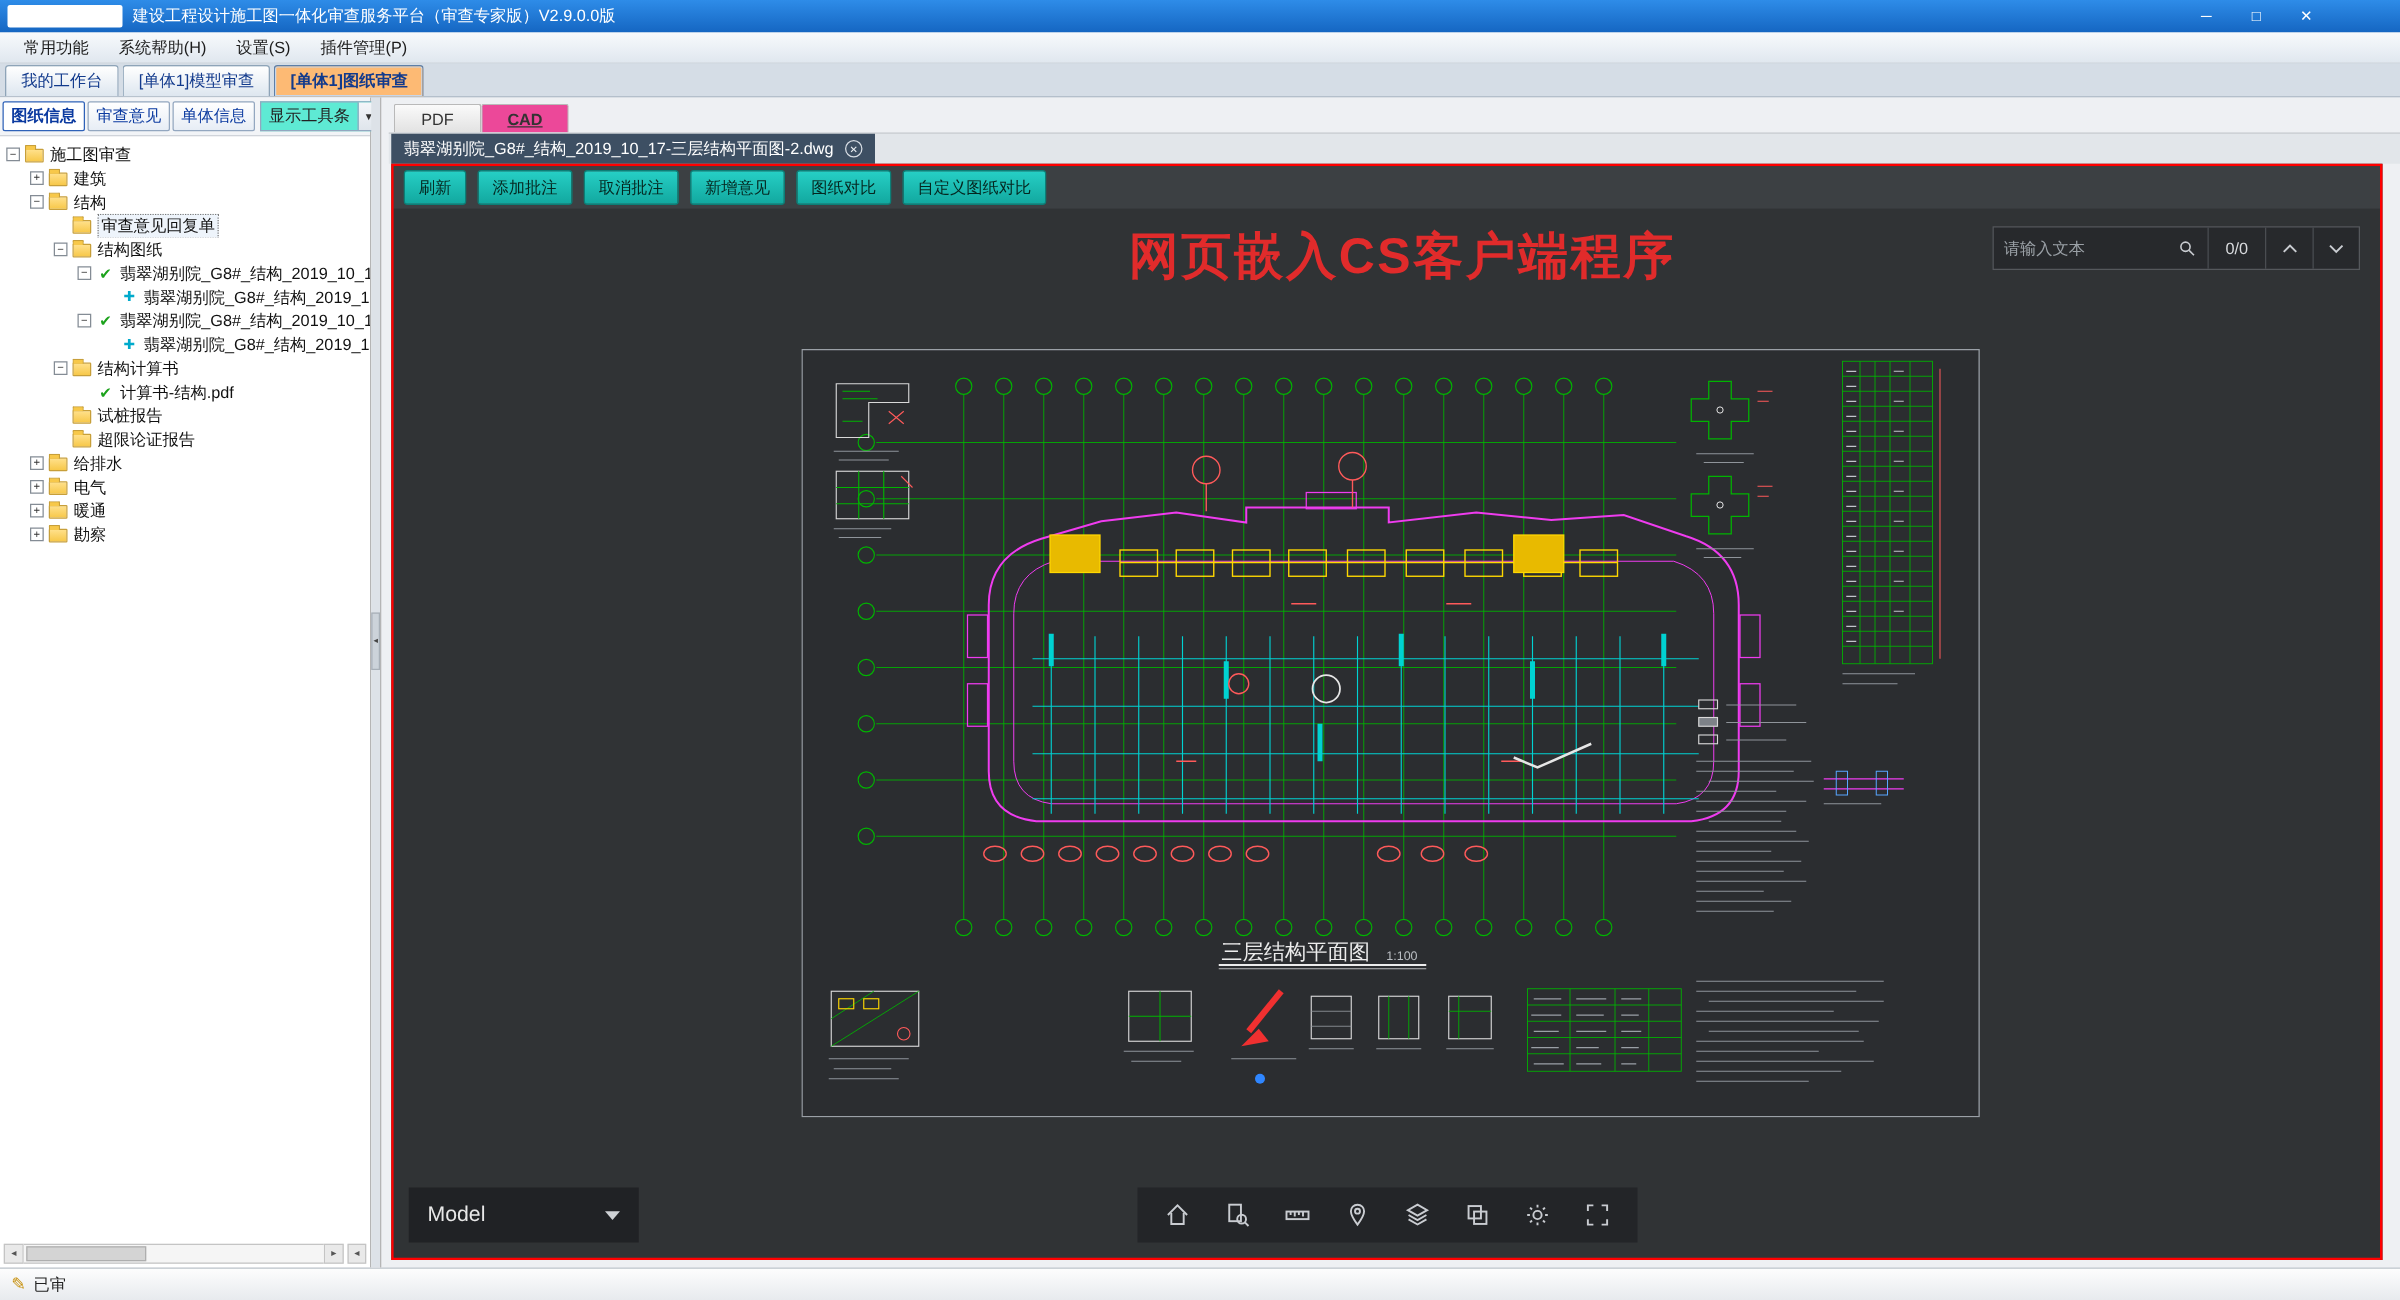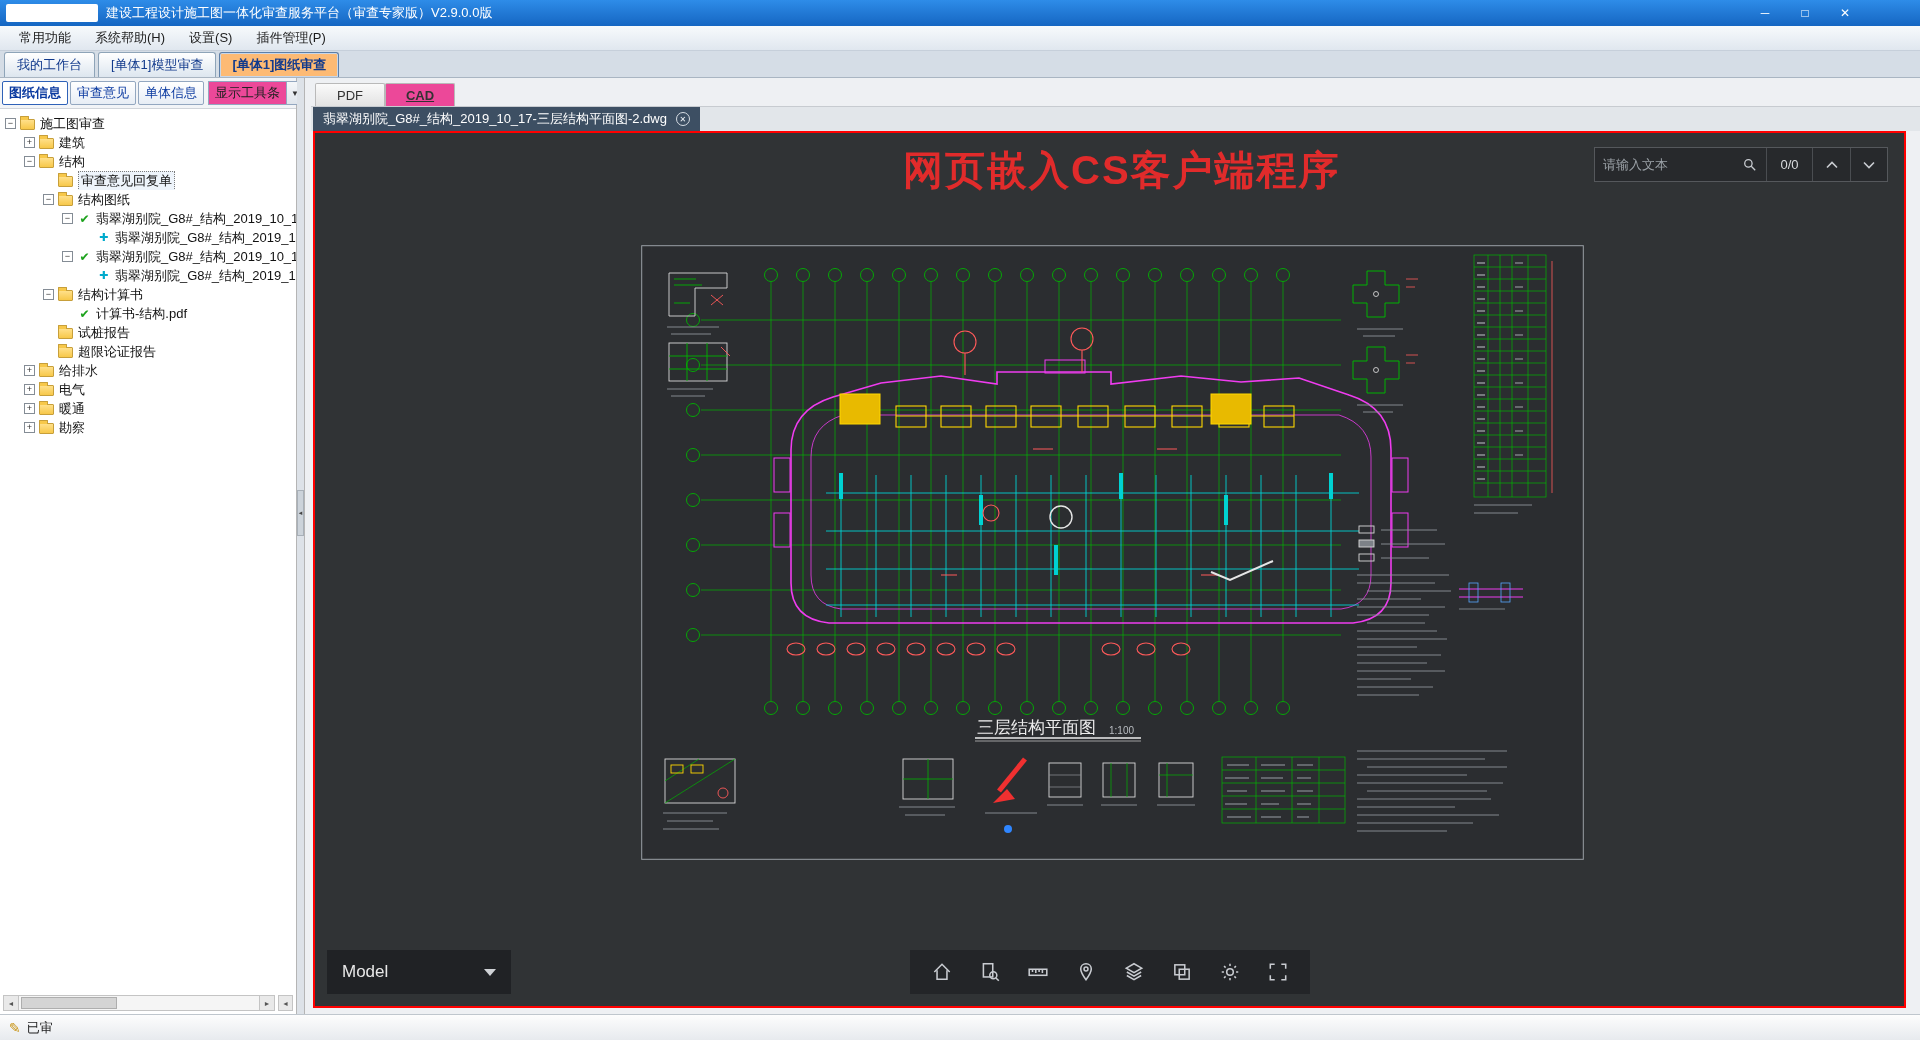--- a/index.html
+++ b/index.html
@@ -23,21 +23,21 @@
   .wstab { font-size:13px; color:#123a8c; background:linear-gradient(#ffffff,#dde6ef); border:1px solid #8ea4b8; border-bottom:none; border-radius:3px 3px 0 0; padding:3px 12px; white-space:nowrap; }
   .wstab.active { background:#fdba74; font-weight:bold; border-color:#5d7fa8; box-shadow:inset 0 0 0 1px #c8d6e8; }
 
   .body-row { flex:1; display:flex; min-height:0; }
 
   
   .sidebar { width:297px; background:#fff; border-right:1px solid #b5b5b5; display:flex; flex-direction:column; flex:0 0 auto; }
   .side-tabs { display:flex; align-items:center; gap:2px; padding:3px 2px; background:#f2f4f7; border-bottom:1px solid #d0d4da; flex:0 0 auto; }
   .side-tab { font-size:13px; color:#0b3aa0; border:1px solid #93a7c0; background:linear-gradient(#fff,#e7edf5); padding:2px 6px; border-radius:2px; white-space:nowrap; }
   .side-tab.active { font-weight:bold; background:#fff; border-color:#2f62b8; }
-  .side-combo { display:flex; align-items:stretch; border:1px solid #93a7c0; background:#ec4899; margin-left:2px; }
+  .side-combo { display:flex; align-items:stretch; border:1px solid #93a7c0; background:#5eead4; margin-left:2px; }
   .cmb-label { font-size:13px; color:#222; padding:2px 6px; white-space:nowrap; }
   .cmb-btn { width:17px; background:linear-gradient(#f4f6f9,#dfe5ec); border-left:1px solid #93a7c0; font-size:8px; color:#333; display:flex; align-items:center; justify-content:center; }
   .tree { flex:1; overflow:hidden; padding-top:5px; }
   .tree-row { display:flex; align-items:center; height:19px; padding-left:calc(5px + var(--d) * 19px); font-size:13px; color:#111; white-space:nowrap; overflow:hidden; }
   .tg { flex:0 0 auto; width:11px; height:11px; margin-right:4px; border:1px solid #848c95; background:#fff; display:inline-flex; align-items:center; justify-content:center; font-size:9px; line-height:1; color:#333; }
   .tg.none { border-color:transparent; background:transparent; color:transparent; }
   .ico-folder { flex:0 0 auto; width:15px; height:11px; margin:2px 5px 0 0; background:linear-gradient(#ffe08a,#f7c84a); border:1px solid #c79f3a; border-radius:1px; position:relative; }
   .ico-folder::before { content:""; position:absolute; top:-4px; left:-1px; width:7px; height:3px; background:#f7c84a; border:1px solid #c79f3a; border-bottom:none; border-radius:1px 1px 0 0; }
   .ico-check { flex:0 0 auto; width:15px; margin-right:4px; color:#1ca21c; font-weight:bold; font-size:12px; text-align:center; }
   .ico-annot { flex:0 0 auto; width:15px; margin-right:4px; color:#00aacc; font-weight:bold; font-size:11px; text-align:center; }
@@ -237,20 +237,28 @@
         <div class="fmt-tab active">CAD</div>
       </div>
       <div class="doc-bar">
         <div class="doc-tab">
           <span>翡翠湖别院_G8#_结构_2019_10_17-三层结构平面图-2.dwg</span>
           <span class="doc-close">✕</span>
         </div>
       </div>
 
       <div class="red-frame">
+        <div class="cad-toolbar">
+          <button class="cad-btn">刷新</button>
+          <button class="cad-btn">添加批注</button>
+          <button class="cad-btn">取消批注</button>
+          <button class="cad-btn">新增意见</button>
+          <button class="cad-btn">图纸对比</button>
+          <button class="cad-btn">自定义图纸对比</button>
+        </div>
 
         <div class="canvas">
           <div class="overlay-text">网页嵌入CS客户端程序</div>
 
           <div class="search-widget">
             <div class="search-input-wrap">
               <input class="search-input" placeholder="请输入文本" style="">
               <svg width="16" height="16" viewBox="0 0 20 20">
                   <g fill="none" stroke="#c9ccd1" stroke-width="1.6">
                     <circle cx="8" cy="8" r="4.6"></circle>

